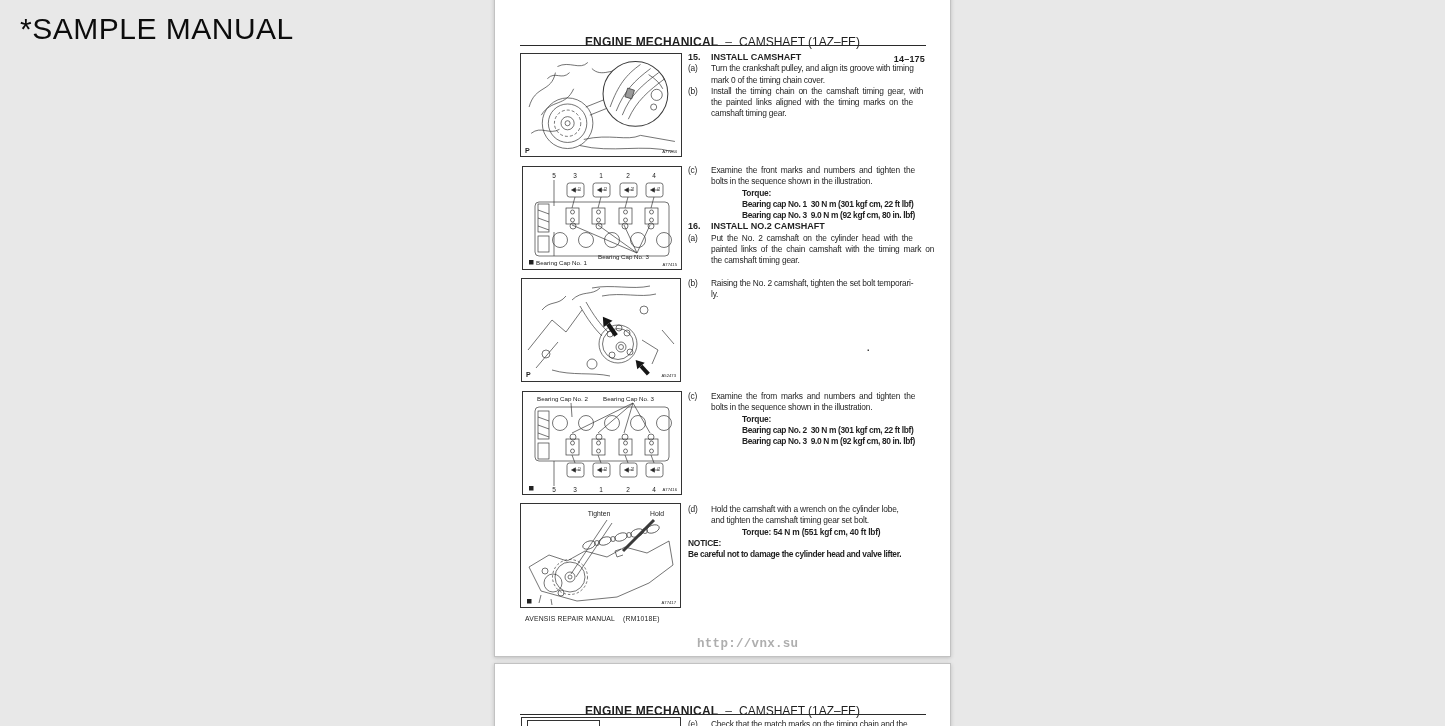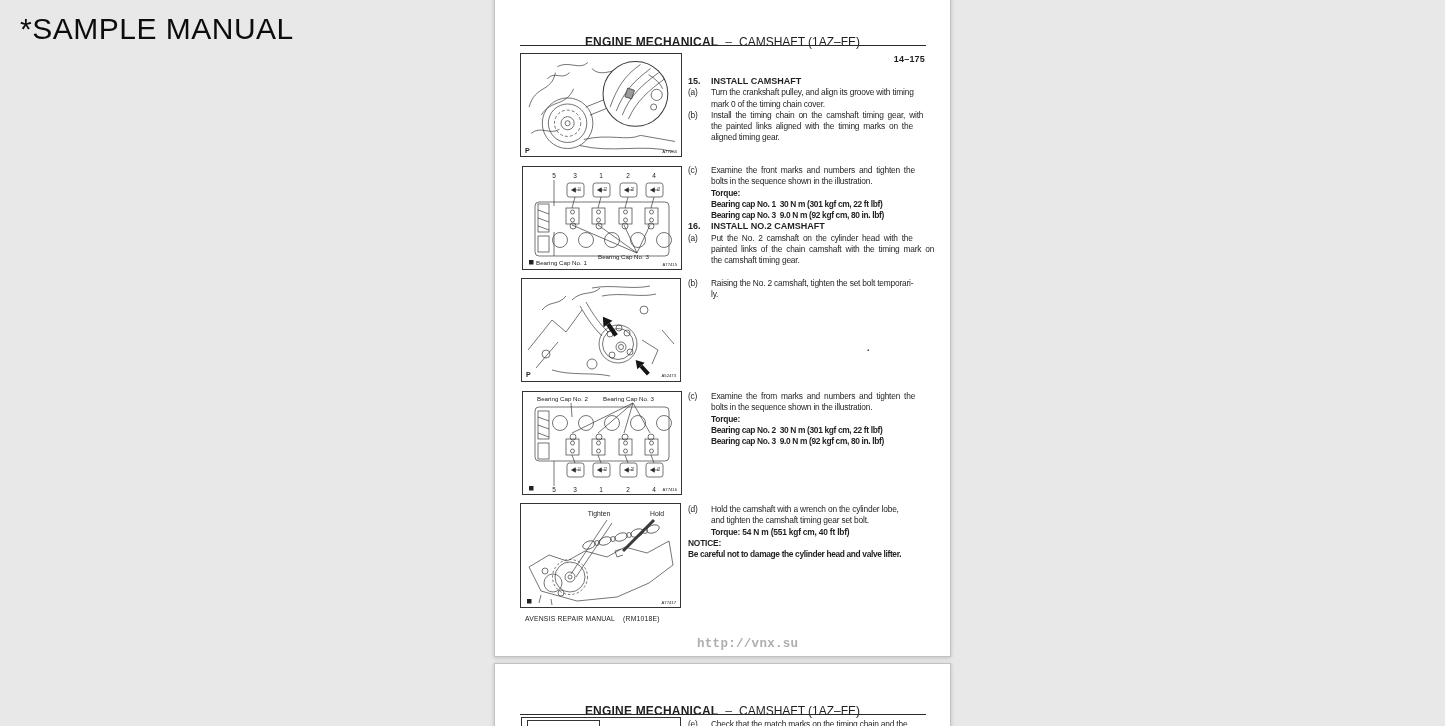--- a/index.html
+++ b/index.html
@@ -25,24 +25,24 @@
   .figbox{position:absolute;border:1px solid #333;background:#fff;}
   .fb1{left:25px;top:64px;width:160px;height:102px;}
   .fb2{left:27px;top:177px;width:158px;height:102px;}
   .fb3{left:26px;top:289px;width:158px;height:102px;}
   .fb4{left:27px;top:402px;width:158px;height:102px;}
   .fb5{left:25px;top:514px;width:159px;height:103px;}
   .fb6{left:26px;top:53px;width:158px;height:70px;}
   .figbox svg{display:block;width:100%;height:100%;}
   svg text{font-family:"Liberation Sans",sans-serif;fill:#222;}
   .col{position:absolute;left:216px;width:222px;}
-  .g15{top:63px;margin-top:24px;} .gc1{top:176px;} .gb16{top:289px;} .gc2{top:402px;} .gd{top:515px;}
+  .g15{top:63px;} .gc1{top:176px;} .gb16{top:289px;} .gc2{top:402px;} .gd{top:515px;}
   .ln{position:relative;height:11.3px;line-height:11.3px;font-size:8.4px;letter-spacing:-.2px;white-space:pre;}
   .j{word-spacing:1.8px;}
-  .b{font-weight:bold;}
+  .b{font-weight:bold;margin-left:31px;}
   .ttl{font-size:9px;font-weight:bold;letter-spacing:0;}
   .mk{position:absolute;left:-23px;top:0;}
   .outdent{margin-left:-23px;}
   .torq{letter-spacing:-.35px;}
   .footer{position:absolute;left:30px;top:626px;font-size:6.8px;letter-spacing:.2px;color:#222;}
   .footer .fcode{margin-left:8px;}
   .straydot{position:absolute;left:372px;top:354px;font-size:9px;font-weight:bold;}
   .watermark{position:absolute;left:697px;top:637px;font-family:Liberation Mono, monospace;font-weight:bold;
              font-size:12.5px;color:#aeaeae;letter-spacing:.3px;}
   .p2line{position:absolute;left:216px;top:55px;width:222px;}
@@ -327,21 +327,21 @@
         <text x="155" y="99" font-size="4.2" text-anchor="end" fill="#555">A77417</text>
       </svg>
     </div>
 
     <div class="col g15">
       <div class="ln ttl"><span class="mk">15.</span><span>INSTALL CAMSHAFT</span></div>
       <div class="ln"><span class="mk">(a)</span><span>Turn the crankshaft pulley, and align its groove with timing</span></div>
       <div class="ln"><span>mark 0 of the timing chain cover.</span></div>
       <div class="ln j"><span class="mk">(b)</span><span>Install the timing chain on the camshaft timing gear, with</span></div>
       <div class="ln j"><span>the painted links aligned with the timing marks on the</span></div>
-      <div class="ln"><span>aligned timing gear.</span></div>
+      <div class="ln"><span>camshaft timing gear.</span></div>
     </div>
 
     <div class="col gc1">
       <div class="ln j"><span class="mk">(c)</span><span>Examine the front marks and numbers and tighten the</span></div>
       <div class="ln"><span>bolts in the sequence shown in the illustration.</span></div>
       <div class="ln b"><span>Torque:</span></div>
       <div class="ln b torq"><span>Bearing cap No. 1  30 N m (301 kgf cm, 22 ft lbf)</span></div>
       <div class="ln b torq"><span>Bearing cap No. 3  9.0 N m (92 kgf cm, 80 in. lbf)</span></div>
       <div class="ln ttl"><span class="mk">16.</span><span>INSTALL NO.2 CAMSHAFT</span></div>
       <div class="ln j"><span class="mk">(a)</span><span>Put the No. 2 camshaft on the cylinder head with the</span></div>

